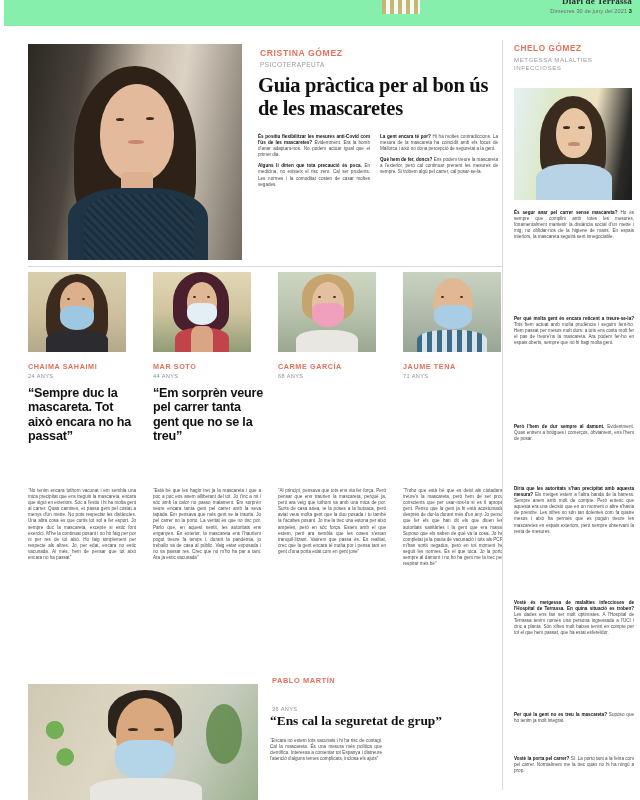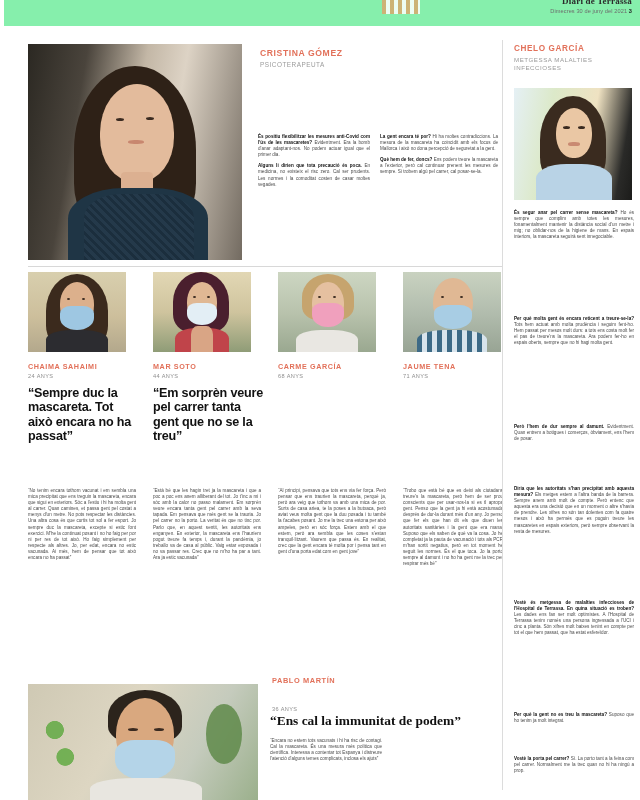--- a/index.html
+++ b/index.html
@@ -93,20 +93,21 @@
       <div class="eye" style="left:118px;top:73px;width:8px;height:3px;"></div>
       <div style="position:absolute;left:100px;top:96px;width:16px;height:4px;border-radius:40%;background:#c8876f;"></div>
       <div class="neck" style="left:93px;top:128px;width:32px;height:26px;background:#dcb091;"></div>
       <div class="body" style="left:40px;top:144px;width:140px;height:76px;background:#1f3545;"></div>
       <div style="position:absolute;left:56px;top:150px;width:110px;height:70px;background:repeating-linear-gradient(45deg,#24394a 0 3px,#1b2e3d 3px 6px);border-radius:34% 34% 0 0;"></div>
     </div>
   </div>
 
   <div class="kicker" id="credit-line">CRISTINA GÓMEZ</div>
   <div class="role" id="credit-role">PSICOTERAPEUTA</div>
+  <div id="headline">Guia pràctica per al bon ús de les mascaretes</div>
 
   <div class="col" style="left:258px;top:134px;width:112px;height:118px;">
     <p><b>És positiu flexibilitzar les mesures anti-Covid com l'ús de les mascaretes?</b>
        <span>Evidentment. Era la bomb d'anar adaptant-nos. No podem actuar igual que el primer dia.</span></p>
     <p><b>Alguns li dirien que tota precaució és poca.</b>
        <span>En medicina, no existeix el risc zero. Cal ser prudents. Les normes i la comoditat costen de casar moltes vegades.</span></p>
   </div>
   <div class="col" style="left:380px;top:134px;width:118px;height:118px;">
     <p><b>La gent encara té por?</b>
        <span>Hi ha moltes contradiccions. La mesura de la mascareta ha coincidit amb els focus de Mallorca i això no dona percepció de seguretat a la gent.</span></p>
@@ -190,26 +191,26 @@
       <div class="head" style="left:88px;top:14px;width:58px;height:72px;background:#d9a87f;"></div>
       <div class="eye" style="left:100px;top:44px;width:10px;height:3px;"></div>
       <div class="eye" style="left:126px;top:44px;width:10px;height:3px;"></div>
       <div class="mask" style="left:87px;top:56px;width:60px;height:40px;background:#b4d4e8;"></div>
       <div class="body" style="left:62px;top:94px;width:112px;height:26px;background:#e8e6e0;"></div>
       <div style="position:absolute;left:178px;top:20px;width:36px;height:60px;background:#5f8a4a;border-radius:50%;opacity:.85;"></div>
     </div>
   </div>
   <div class="kicker" id="pm-name">PABLO MARTÍN</div>
   <div id="pm-age">36 ANYS</div>
-  <div id="pm-quote">“Ens cal la immunitat de podem”</div>
+  <div id="pm-quote">“Ens cal la seguretat de grup”</div>
   <div class="col" style="left:270px;top:738px;width:112px;height:60px;">“Encara no estem tots vacunats i hi ha risc de contagi. Cal la mascareta. És una mesura més política que científica. Interessa a contentar tot Espanya i distreure l'atenció d'alguns temes complicats, inclosa els ajuts”</div>
   <div class="col" style="left:392px;top:738px;width:110px;height:60px;"></div>
 
   <div id="rail-sep"></div>
-  <div class="kicker" id="rail-name">CHELO GARCÍA</div>
+  <div class="kicker" id="rail-name">CHELO GÓMEZ</div>
   <div class="role" id="rail-role">METGESSA MALALTIES INFECCIOSES</div>
   <div class="photo" id="rail-photo">
     <div class="pz">
       <div class="bgwall" style="background:linear-gradient(100deg,#e5f0f5 0%,#dce9c9 30%,#efe2c2 62%,#2a2a28 88%,#1c1c1a 100%);"></div>
       <div class="hair" style="left:26px;top:8px;width:66px;height:88px;background:#3a2b1f;"></div>
       <div class="head" style="left:42px;top:20px;width:36px;height:50px;background:#eac7a4;"></div>
       <div class="eye" style="left:49px;top:38px;width:7px;height:3px;"></div>
       <div class="eye" style="left:64px;top:38px;width:7px;height:3px;"></div>
       <div style="position:absolute;left:54px;top:54px;width:12px;height:4px;border-radius:40%;background:#c98a72;"></div>
       <div class="body" style="left:22px;top:76px;width:76px;height:36px;background:#b9d3e6;"></div>

